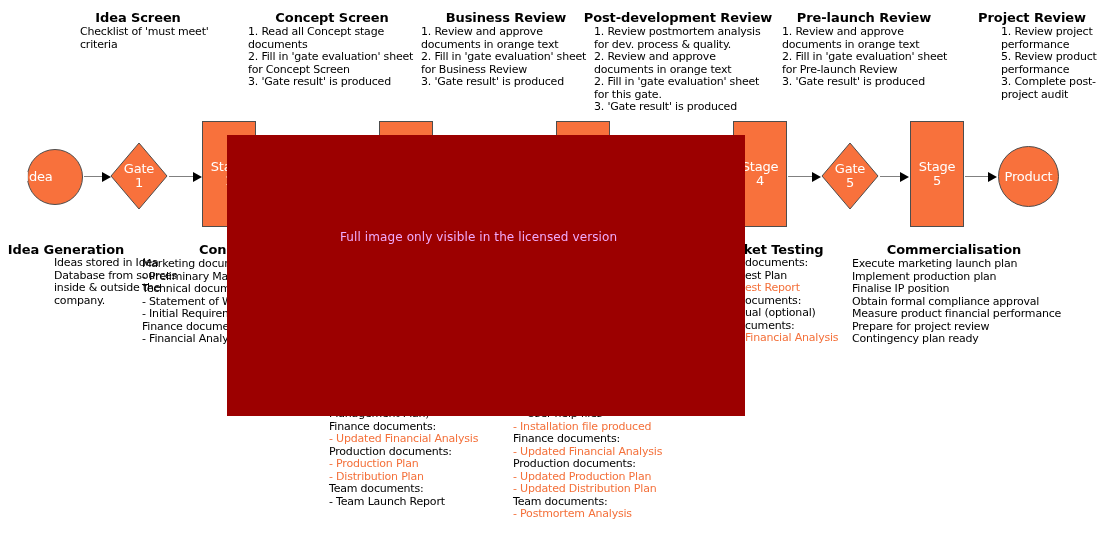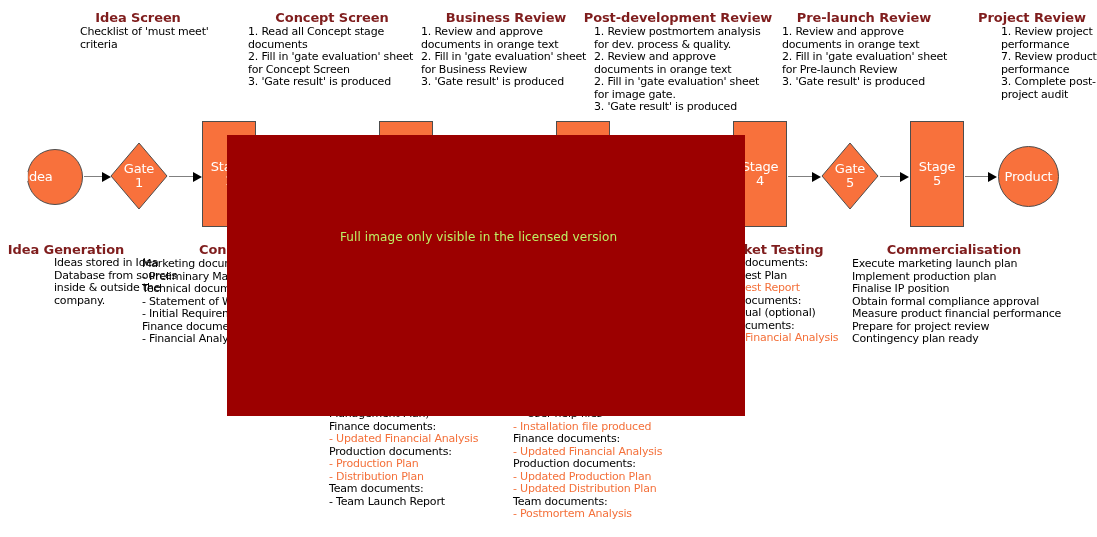--- a/index.html
+++ b/index.html
@@ -3,21 +3,21 @@
 <meta charset="utf-8">
 <style>
   html,body{margin:0;padding:0;background:#fff;}
   #canvas{
     position:relative;width:1097px;height:537px;background:#ffffff;overflow:hidden;
     font-family:"DejaVu Sans","Liberation Sans",sans-serif;color:#000;
   }
   .abs{position:absolute;}
   .sec-title{
     position:absolute;font-weight:bold;font-size:13px;line-height:15px;
-    white-space:nowrap;letter-spacing:-0.1px;color:#7f1d1d;
+    white-space:nowrap;letter-spacing:-0.1px;color:#000000;
   }
   .centerx{transform:translateX(-50%);}
   .tlist{position:absolute;}
   .tl{
     font-size:11px;line-height:12.5px;white-space:nowrap;
     letter-spacing:-0.2px;color:#000;
   }
   .tl.orange{color:#F4703A;}
   
   .circle{
@@ -39,21 +39,21 @@
     border-top:5px solid transparent;border-bottom:5px solid transparent;
     border-left:9px solid #000;
   }
   
   #overlay{
     position:absolute;left:227px;top:135px;width:518px;height:281px;
     background:#9C0000;z-index:50;
   }
   #overlay .wm-text{
     position:absolute;left:113px;top:95px;font-size:12px;line-height:14px;
-    color:#bef264;white-space:nowrap;letter-spacing:0.1px;text-align:right;
+    color:#f0abfc;white-space:nowrap;letter-spacing:0.1px;text-align:right;
   }
 </style>
 </head>
 <body>
 
 <div id="canvas">
 
   <div class="sec-title centerx" style="left:138px;top:10px;">Idea Screen</div>
   <div class="tlist" style="left:80px;top:26px;">
       <div class="tl">Checklist of 'must meet'</div>
@@ -78,38 +78,38 @@
       <div class="tl">3. 'Gate result' is produced</div>
     </div>
 
   <div class="sec-title centerx" style="left:678px;top:10px;">Post-development Review</div>
   <div class="tlist" style="left:594px;top:26px;">
       <div class="tl">1. Review postmortem analysis</div>
       <div class="tl">for dev. process &amp; quality.</div>
       <div class="tl">2. Review and approve</div>
       <div class="tl">documents in orange text</div>
       <div class="tl">2. Fill in 'gate evaluation' sheet</div>
-      <div class="tl">for image gate.</div>
+      <div class="tl">for this gate.</div>
       <div class="tl">3. 'Gate result' is produced</div>
     </div>
 
   <div class="sec-title centerx" style="left:864px;top:10px;">Pre-launch Review</div>
   <div class="tlist" style="left:782px;top:26px;">
       <div class="tl">1. Review and approve</div>
       <div class="tl">documents in orange text</div>
       <div class="tl">2. Fill in 'gate evaluation' sheet</div>
       <div class="tl">for Pre-launch Review</div>
       <div class="tl">3. 'Gate result' is produced</div>
     </div>
 
   <div class="sec-title centerx" style="left:1032px;top:10px;">Project Review</div>
   <div class="tlist" style="left:977px;top:26px;margin-left:24px;">
       <div class="tl">1. Review project</div>
       <div class="tl">performance</div>
-      <div class="tl">7. Review product</div>
+      <div class="tl">5. Review product</div>
       <div class="tl">performance</div>
       <div class="tl">3. Complete post-</div>
       <div class="tl">project audit</div>
     </div>
 
   <div class="circle" style="left:27px;top:149px;width:56px;height:56px;"></div>
   <div class="shape-label" style="left:11px;top:149px;width:56px;height:56px;">Idea</div>
 
   <div class="aline" style="left:84px;width:19px;"></div>
   <div class="ahead" style="left:102px;"></div>

